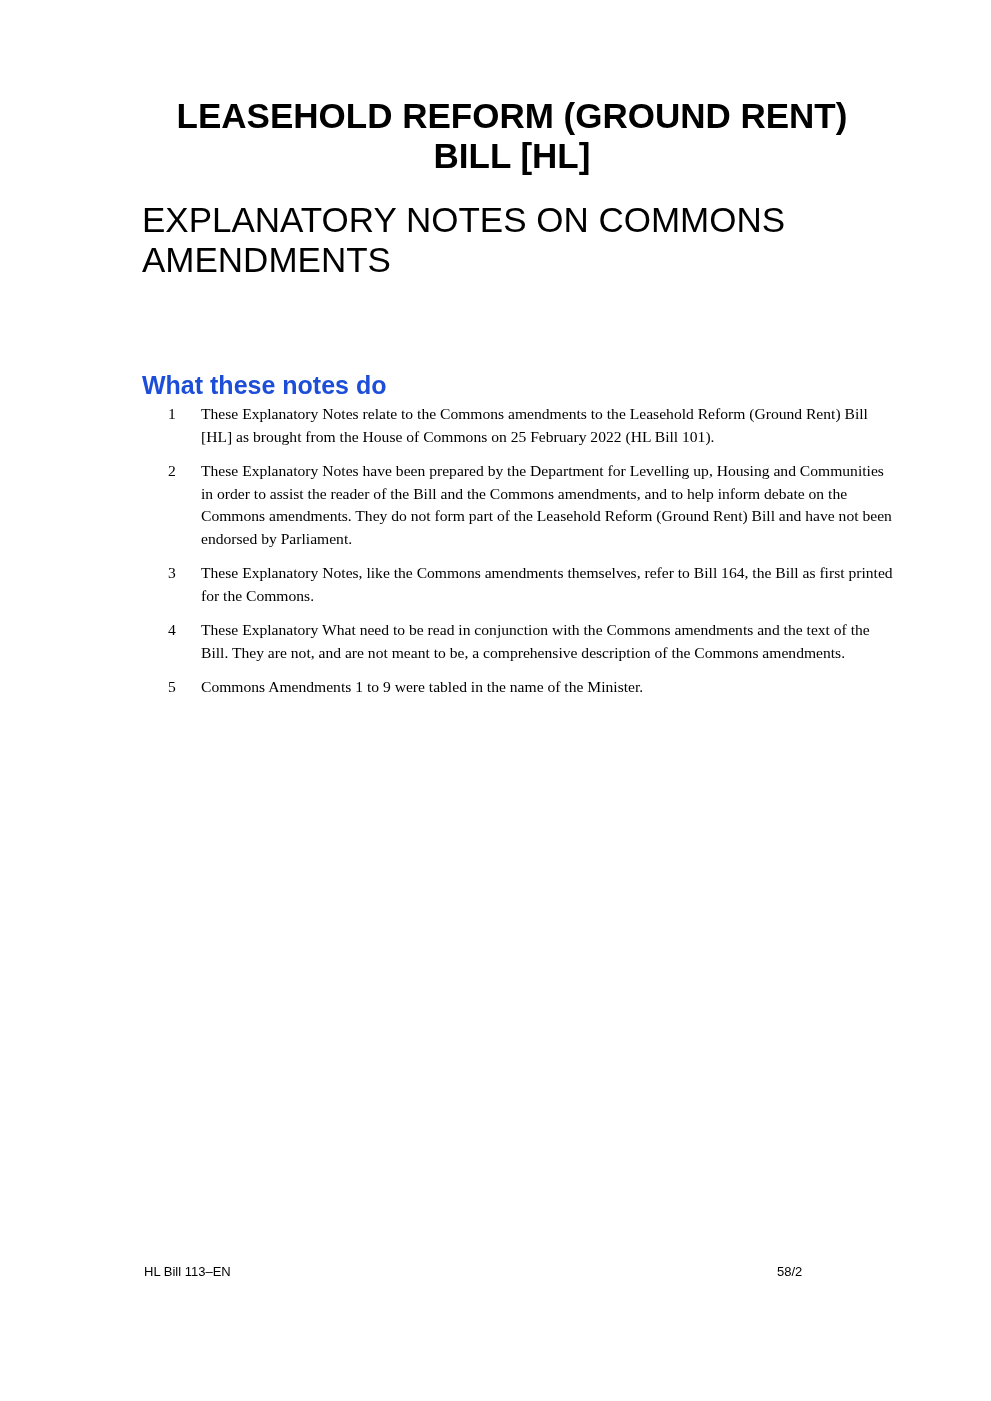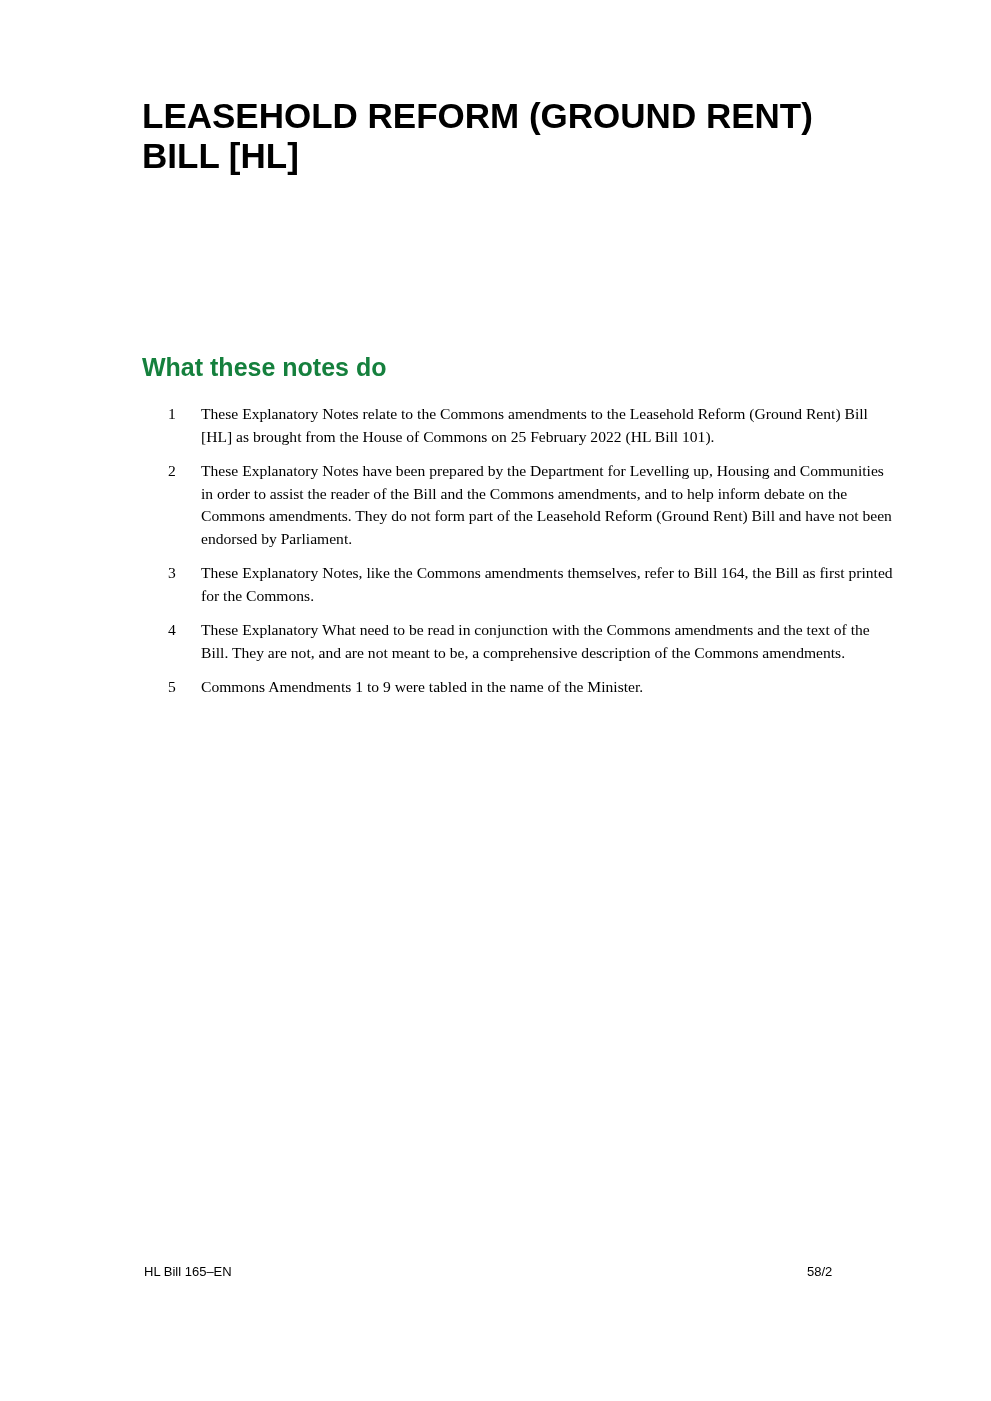--- a/index.html
+++ b/index.html
@@ -24,20 +24,21 @@
       position: absolute;
       left: 142px;
       top: 96px;
       width: 740px;
       margin: 0;
       font-family: "Liberation Sans", sans-serif;
       font-weight: bold;
       font-size: 35px;
       line-height: 40px;
       letter-spacing: 0px;
+      text-align: center;
     }
     .subtitle {
       position: absolute;
       left: 142px;
       top: 200px;
       width: 740px;
       margin: 0;
       font-family: "Liberation Sans", sans-serif;
       font-weight: normal;
       font-size: 35px;
@@ -85,29 +86,29 @@
       font-size: 13px;
       line-height: 18px;
     }
     .footer-right {
       position: absolute;
       left: 777px;
       top: 1263px;
       font-family: "Liberation Sans", sans-serif;
       font-size: 13px;
       line-height: 18px;
-      margin-left: 30px;
     }
   </style>
 </head>
 <body>
 
 <div class="page">
   <h1 class="title">LEASEHOLD REFORM (GROUND RENT) BILL [HL]</h1>
-  <h3 class="section-heading" style="color: #15803d;">What these notes do</h3>
+  <h2 class="subtitle">EXPLANATORY NOTES ON COMMONS AMENDMENTS</h2>
+  <h3 class="section-heading" style="color: #1d4ed8; margin-top: 18px;">What these notes do</h3>
 
   <ol class="notes">
     <li class="note">
       <span class="note-num">1</span>
       <span class="note-text">These Explanatory Notes relate to the Commons amendments to the Leasehold Reform (Ground Rent) Bill [HL] as brought from the House of Commons on 25 February 2022 (HL Bill 101).</span>
     </li>
     <li class="note">
       <span class="note-num">2</span>
       <span class="note-text">These Explanatory Notes have been prepared by the Department for Levelling up, Housing and Communities in order to assist the reader of the Bill and the Commons amendments, and to help inform debate on the Commons amendments. They do not form part of the Leasehold Reform (Ground Rent) Bill and have not been endorsed by Parliament.</span>
     </li>
@@ -118,15 +119,15 @@
     <li class="note">
       <span class="note-num">4</span>
       <span class="note-text">These Explanatory What need to be read in conjunction with the Commons amendments and the text of the Bill. They are not, and are not meant to be, a comprehensive description of the Commons amendments.</span>
     </li>
     <li class="note">
       <span class="note-num">5</span>
       <span class="note-text">Commons Amendments 1 to 9 were tabled in the name of the Minister.</span>
     </li>
   </ol>
 
-  <div class="footer-left">HL Bill 165–EN</div>
+  <div class="footer-left">HL Bill 113–EN</div>
   <div class="footer-right">58/2</div>
 </div>
 
 </body></html>

